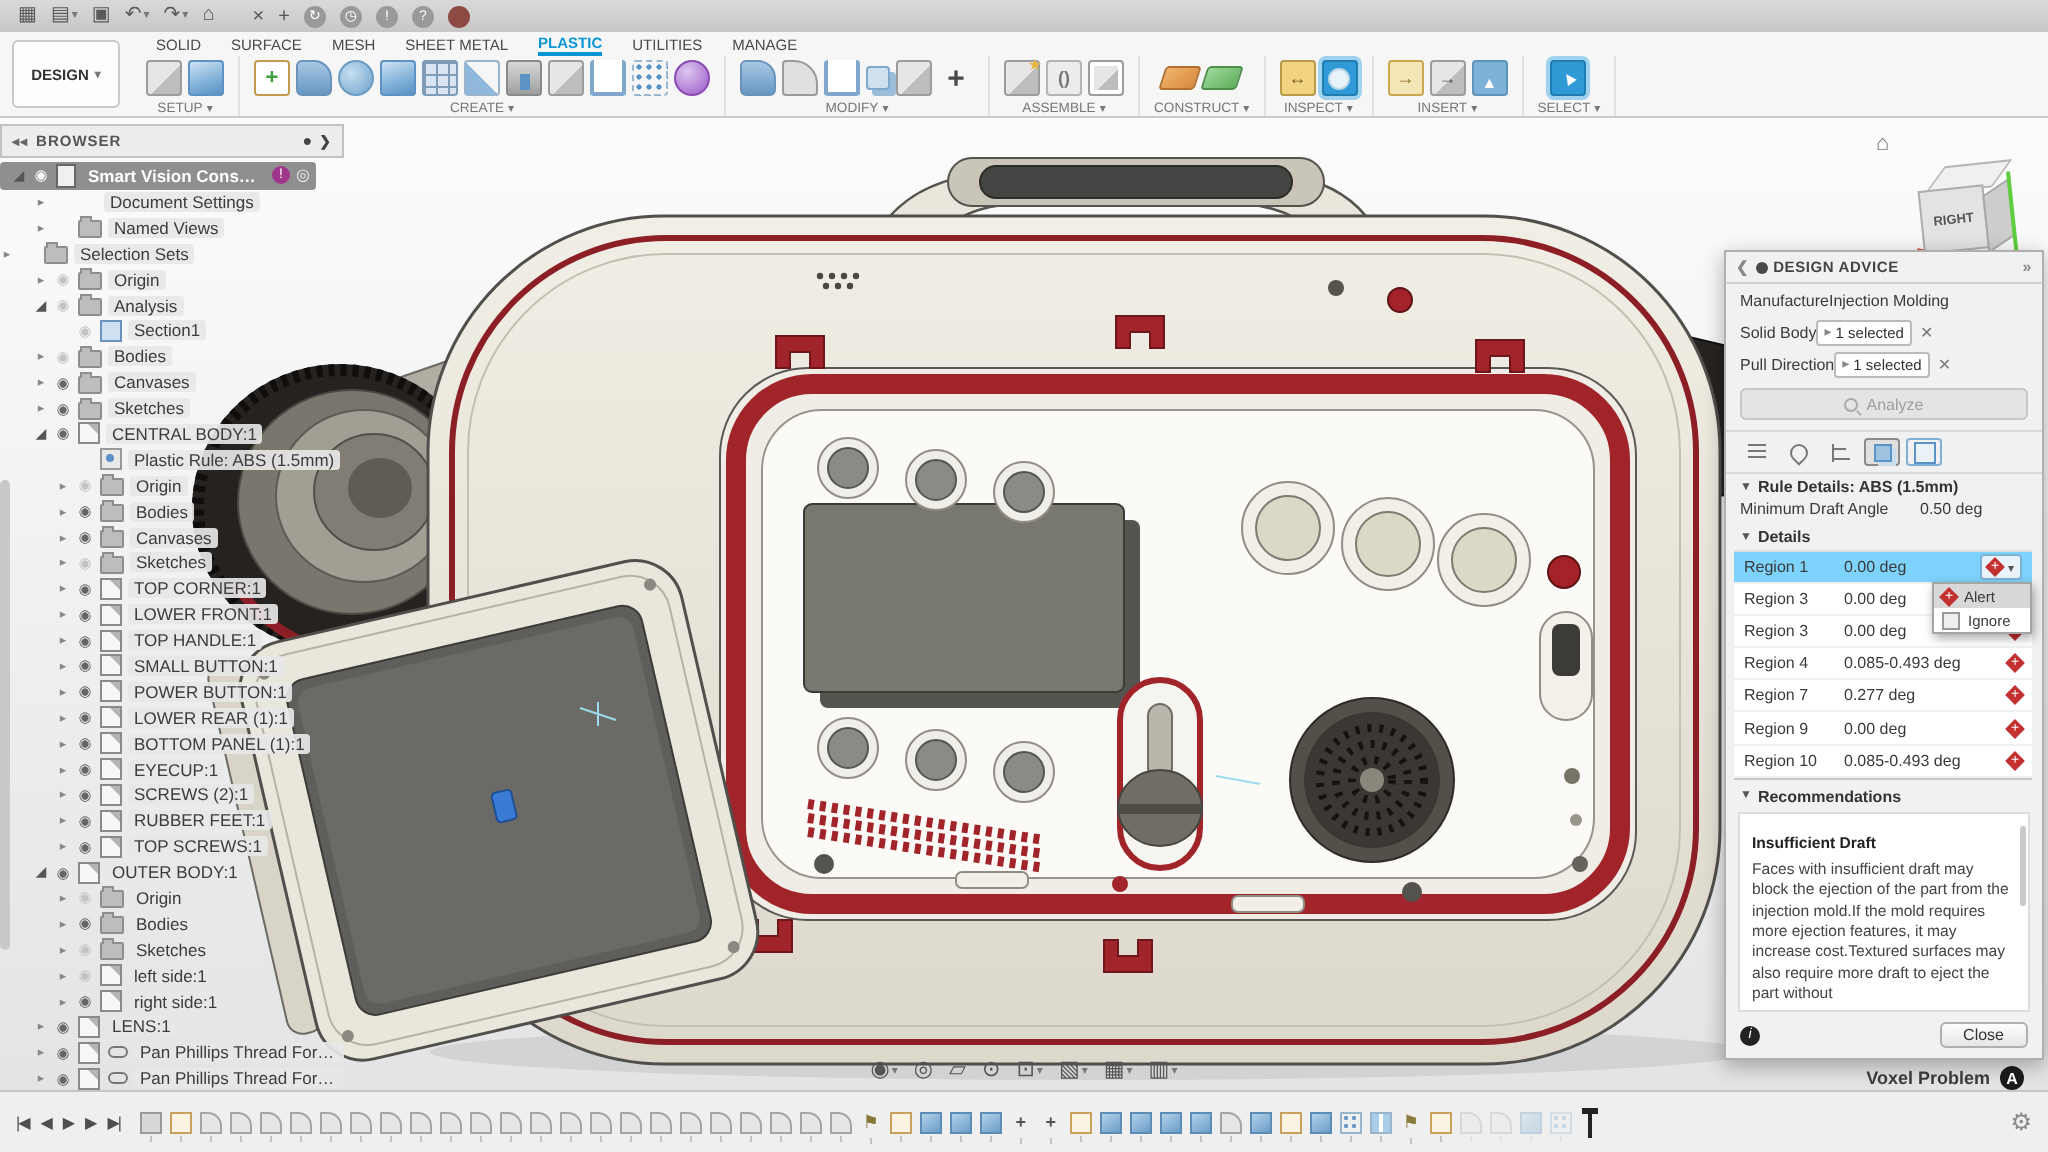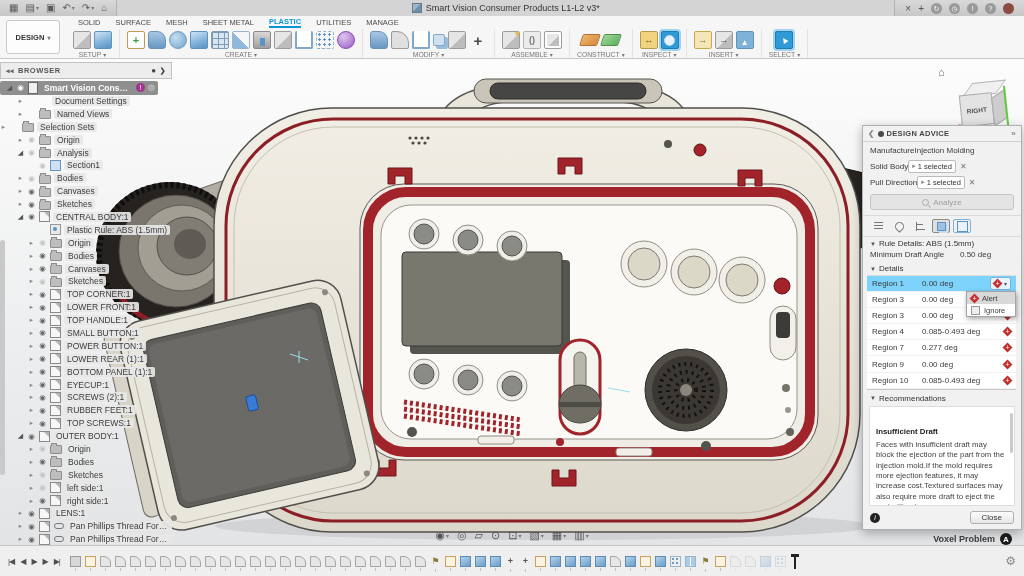--- a/index.html
+++ b/index.html
@@ -145,41 +145,41 @@
   .ptabs{display:flex;gap:3px;padding:3px 6px;border-top:1px solid #dadada;border-bottom:1px solid #dadada;flex:none}
   .ptab{width:16px;height:12px;display:flex;align-items:center;justify-content:center;border:1px solid transparent;border-radius:2px}
   .ptab.on{border-color:#8a8a8a;background:#e0e0e0}
   .ptab.on2{border-color:#7fb2d9}
   .pt{width:9px;height:9px;position:relative}
   .pt-list{background:repeating-linear-gradient(#777 0 1px,transparent 1px 3px)}
   .pt-clip{border:1px solid #777;border-radius:50% 50% 0 50%;transform:rotate(45deg);width:7px;height:7px}
   .pt-tree{background:linear-gradient(#777 0 0) left/1px 100% no-repeat,linear-gradient(#777 0 0) 0 2px/7px 1px no-repeat,linear-gradient(#777 0 0) 0 7px/9px 1px no-repeat}
   .pt-layers{background:#9ec3e0;border:1px solid #5b93c4;width:7px;height:7px;box-shadow:2px 2px 0 #c9dded}
   .pt-report{border:1px solid #5b93c4;background:#eaf2f9}
-  .sechead{display:flex;align-items:center;gap:3px;padding:2px 7px;font-weight:normal;font-size:8px;color:#333;flex:none}
+  .sechead{display:flex;align-items:center;gap:3px;padding:2px 7px;font-weight:bold;font-size:8px;color:#333;flex:none}
   .tri{font-size:6px;color:#555}
   .kv{display:flex;padding:0 7px 3px;font-size:8px;flex:none}
   .kv .k{width:90px}
   .regions{background:#fff;border-top:1px solid #ddd;border-bottom:1px solid #c9c9c9;margin:0 5px 2px 4px;
     position:relative;flex:none}
   .region{height:15.1px;display:flex;align-items:center;padding:0 5px;border-bottom:1px solid #f1f1f1;font-size:8px}
   .region .rn{width:50px}
   .region .rv{flex:1}
   .region.sel{background:#7dd3fc}
   .alert-ic{width:7px;height:7px;background:#c23030;transform:rotate(45deg);position:relative;flex:none}
   .alert-ic::after{content:"+";position:absolute;left:0;top:0;width:7px;height:7px;color:#fff;font-size:7px;
     line-height:7px;text-align:center;transform:rotate(-45deg)}
   .dropbtn{display:flex;align-items:center;gap:3px;border:1px solid #7fb2d9;background:#e8f3fb;
     border-radius:2px;padding:0 3px;height:11px;margin-left:4px;font-size:6px;color:#555}
   .menu{position:absolute;right:0;top:15px;width:48px;background:#fff;border:1px solid #a5a5a5;
     box-shadow:1px 2px 5px rgba(0,0,0,.35);z-index:6;font-size:7.5px}
   .mi{display:flex;align-items:center;gap:4px;height:12px;padding:0 4px}
   .mi.hl{background:#d8d8d8}
   .checkbox{width:7px;height:7px;border:1px solid #999;background:#eee;flex:none}
-  .reccard{margin:1px 6px 2px;background:#fff;border:1px solid #ddd;padding:20px 7px 4px 6px;
+  .reccard{margin:1px 6px 2px;background:#fff;border:1px solid #ddd;padding:10px 7px 4px 6px;
     font-size:7.8px;line-height:1.33;color:#444;flex:1;overflow:hidden;position:relative}
   .reccard b{display:block;margin-bottom:3px;color:#222}
   .rscroll{position:absolute;right:1px;top:6px;width:3px;height:40px;background:#c9c9c9;border-radius:2px}
   .afoot{display:flex;align-items:center;justify-content:space-between;padding:3px 7px 5px;flex:none}
   .info-ic{width:10px;height:10px;border-radius:50%;background:#222;color:#fff;font-size:7px;font-style:italic;
     display:flex;align-items:center;justify-content:center}
   .closebtn{background:linear-gradient(#fdfdfd,#e6e6e6);border:1px solid #b0b0b0;border-radius:3px;
     font-size:8px;color:#333;padding:1px 11px}
   
   .timeline{position:absolute;left:0;right:0;bottom:0;height:31px;background:#efefef;
@@ -208,24 +208,20 @@
 
 <div class="titlebar">
   <div class="qat">
       <span class="g">▦</span>
       <span class="g">▤<span class="caret">▾</span></span>
       <span class="g">▣</span>
       <span class="g">↶<span class="caret">▾</span></span>
       <span class="g">↷<span class="caret">▾</span></span>
       <span class="g">⌂</span>
     </div>
-  <div class="doc-tab">
-    <span class="doc-ic"></span>
-    <span>Smart Vision Consumer Products L1-L2 v3*</span>
-  </div>
   <div class="winctl">
       <span>×</span>
       <span>+</span>
       <span class="circ">↻</span>
       <span class="circ">◷</span>
       <span class="circ">!</span>
       <span class="circ">?</span>
       <span class="circ avatar"></span>
     </div>
 </div>

